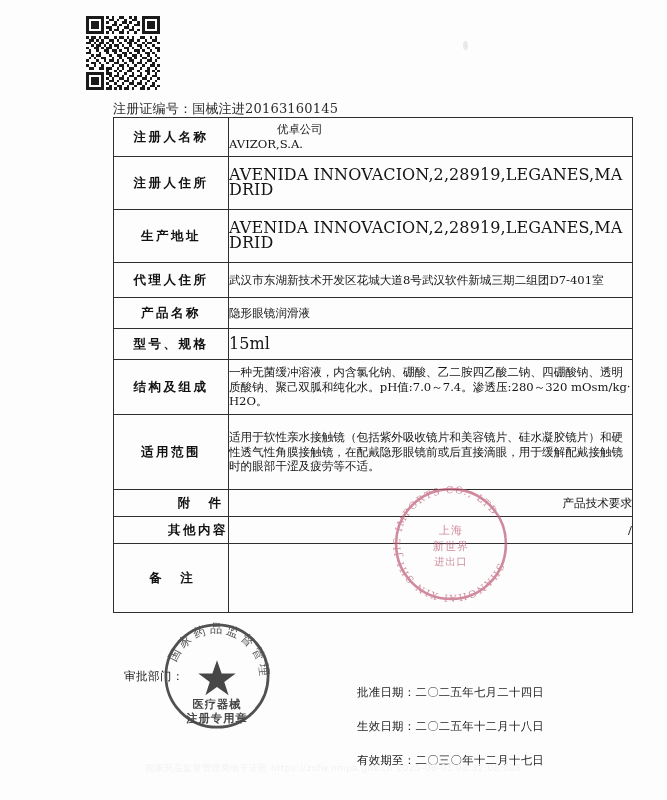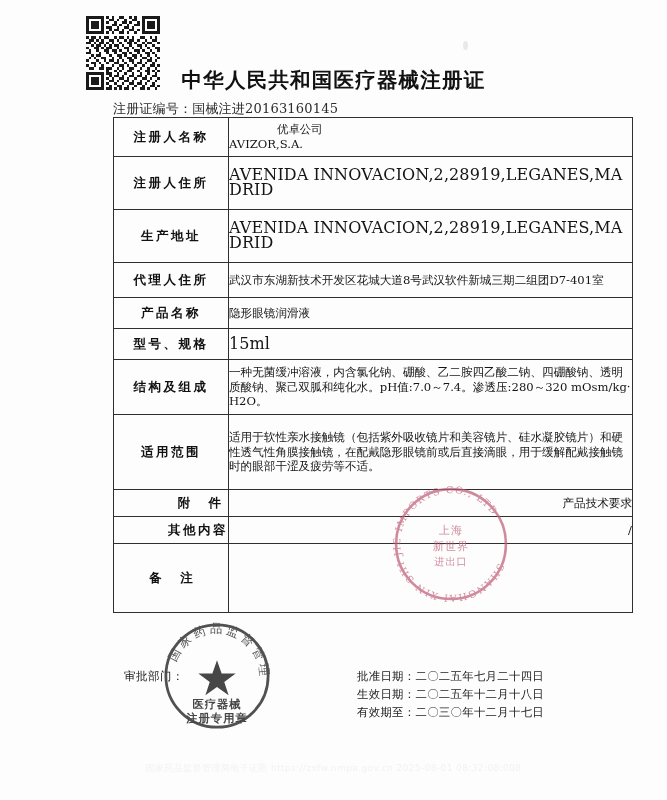--- a/index.html
+++ b/index.html
@@ -115,21 +115,21 @@
   .dates {
     position: absolute;
     left: 357px;
     top: 667px;
     font-family: "DejaVu Serif", "Liberation Serif", serif;
     font-size: 11.4px;
     line-height: 18px;
     color: #1a1a1a;
     letter-spacing: .3px;
   }
-  .dates div { white-space: nowrap; }
+  .dates div { white-space: nowrap; margin-top: 16px; }
 
   
   .seal {
     position: absolute;
     pointer-events: none;
   }
   .seal-company {
     left: 390px;
     top: 483px;
     width: 122px;
@@ -405,21 +405,20 @@
           <rect x="18" y="28" width="1" height="1"></rect>
           <rect x="21" y="28" width="2" height="1"></rect>
           <rect x="24" y="28" width="1" height="1"></rect>
           <rect x="27" y="28" width="1" height="1"></rect>
       </g>
     </svg>
   </div>
 
   <div class="scan-speck" style="left:463px;top:41px;width:5px;height:9px;"></div>
 
-  <div class="doc-title">中华人民共和国医疗器械注册证</div>
 
   <div class="reg-no">注册证编号：国械注进20163160145</div>
 
   <table class="cert-table">
     <tbody>
       <tr>
         <td class="lbl r-h-2">注册人名称</td>
         <td class="val r-h-2">
           <div class="cn-line">优卓公司</div>
           <div class="latin">AVIZOR,S.A.</div>

